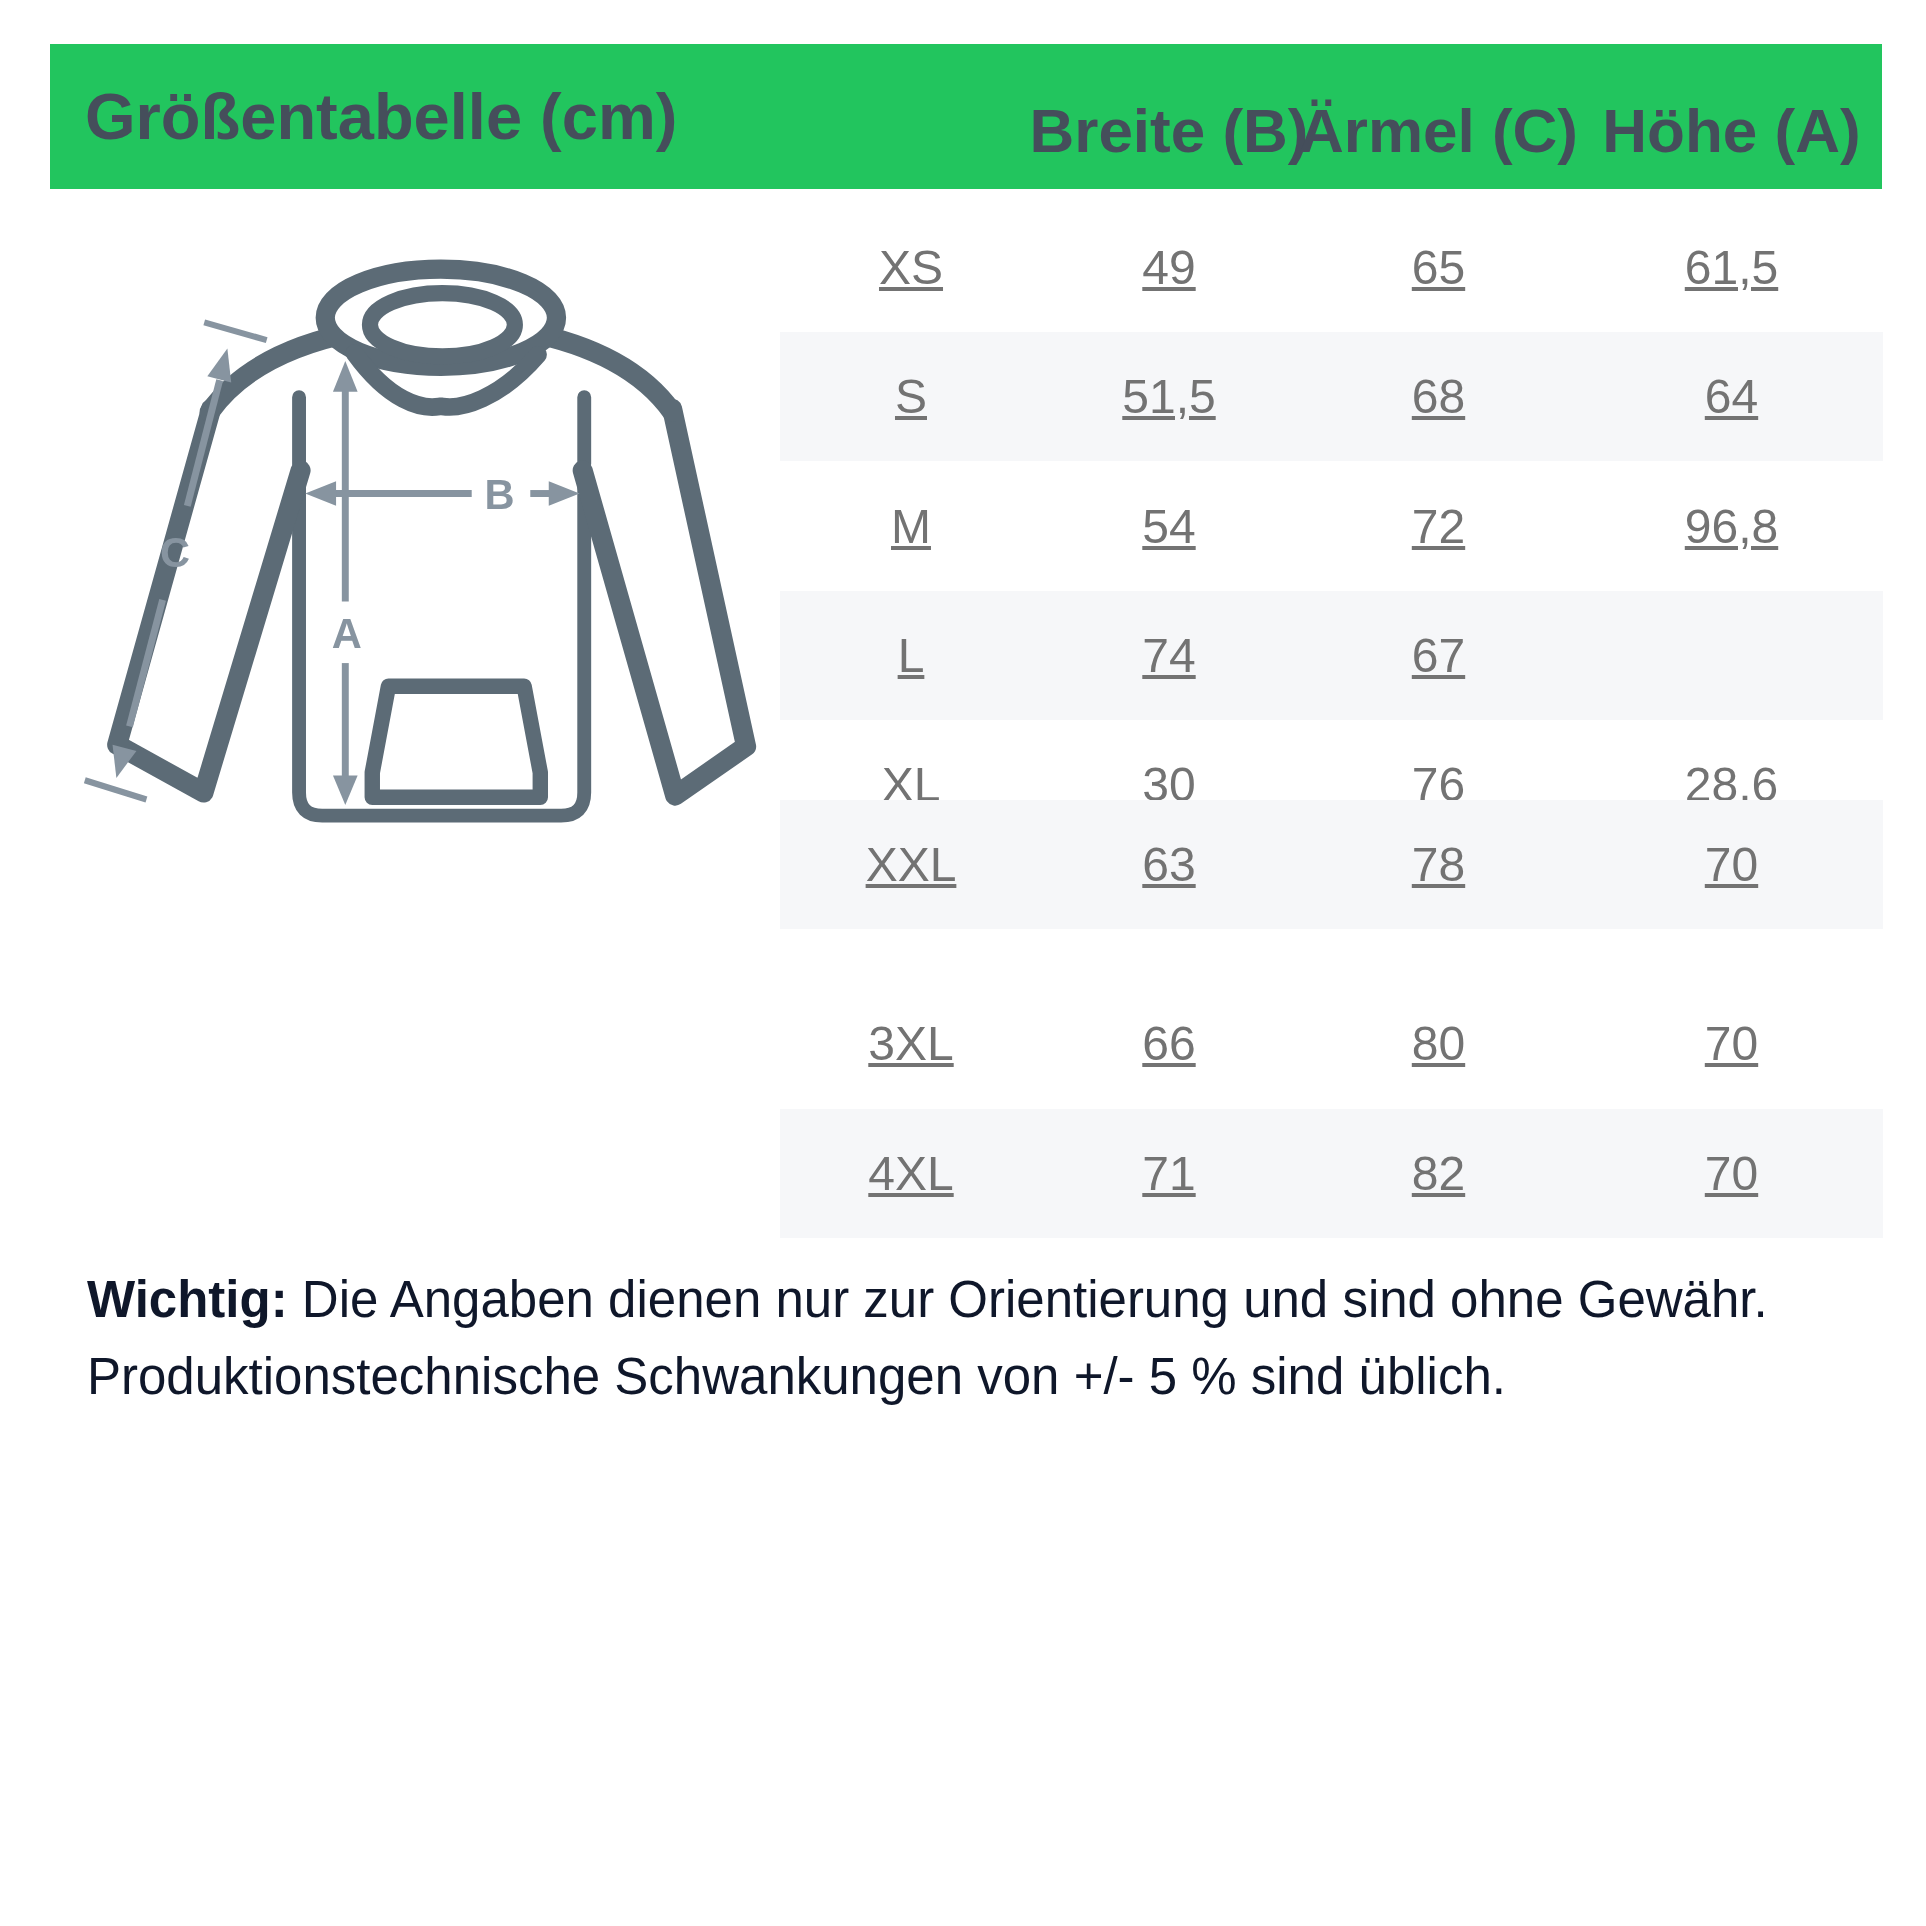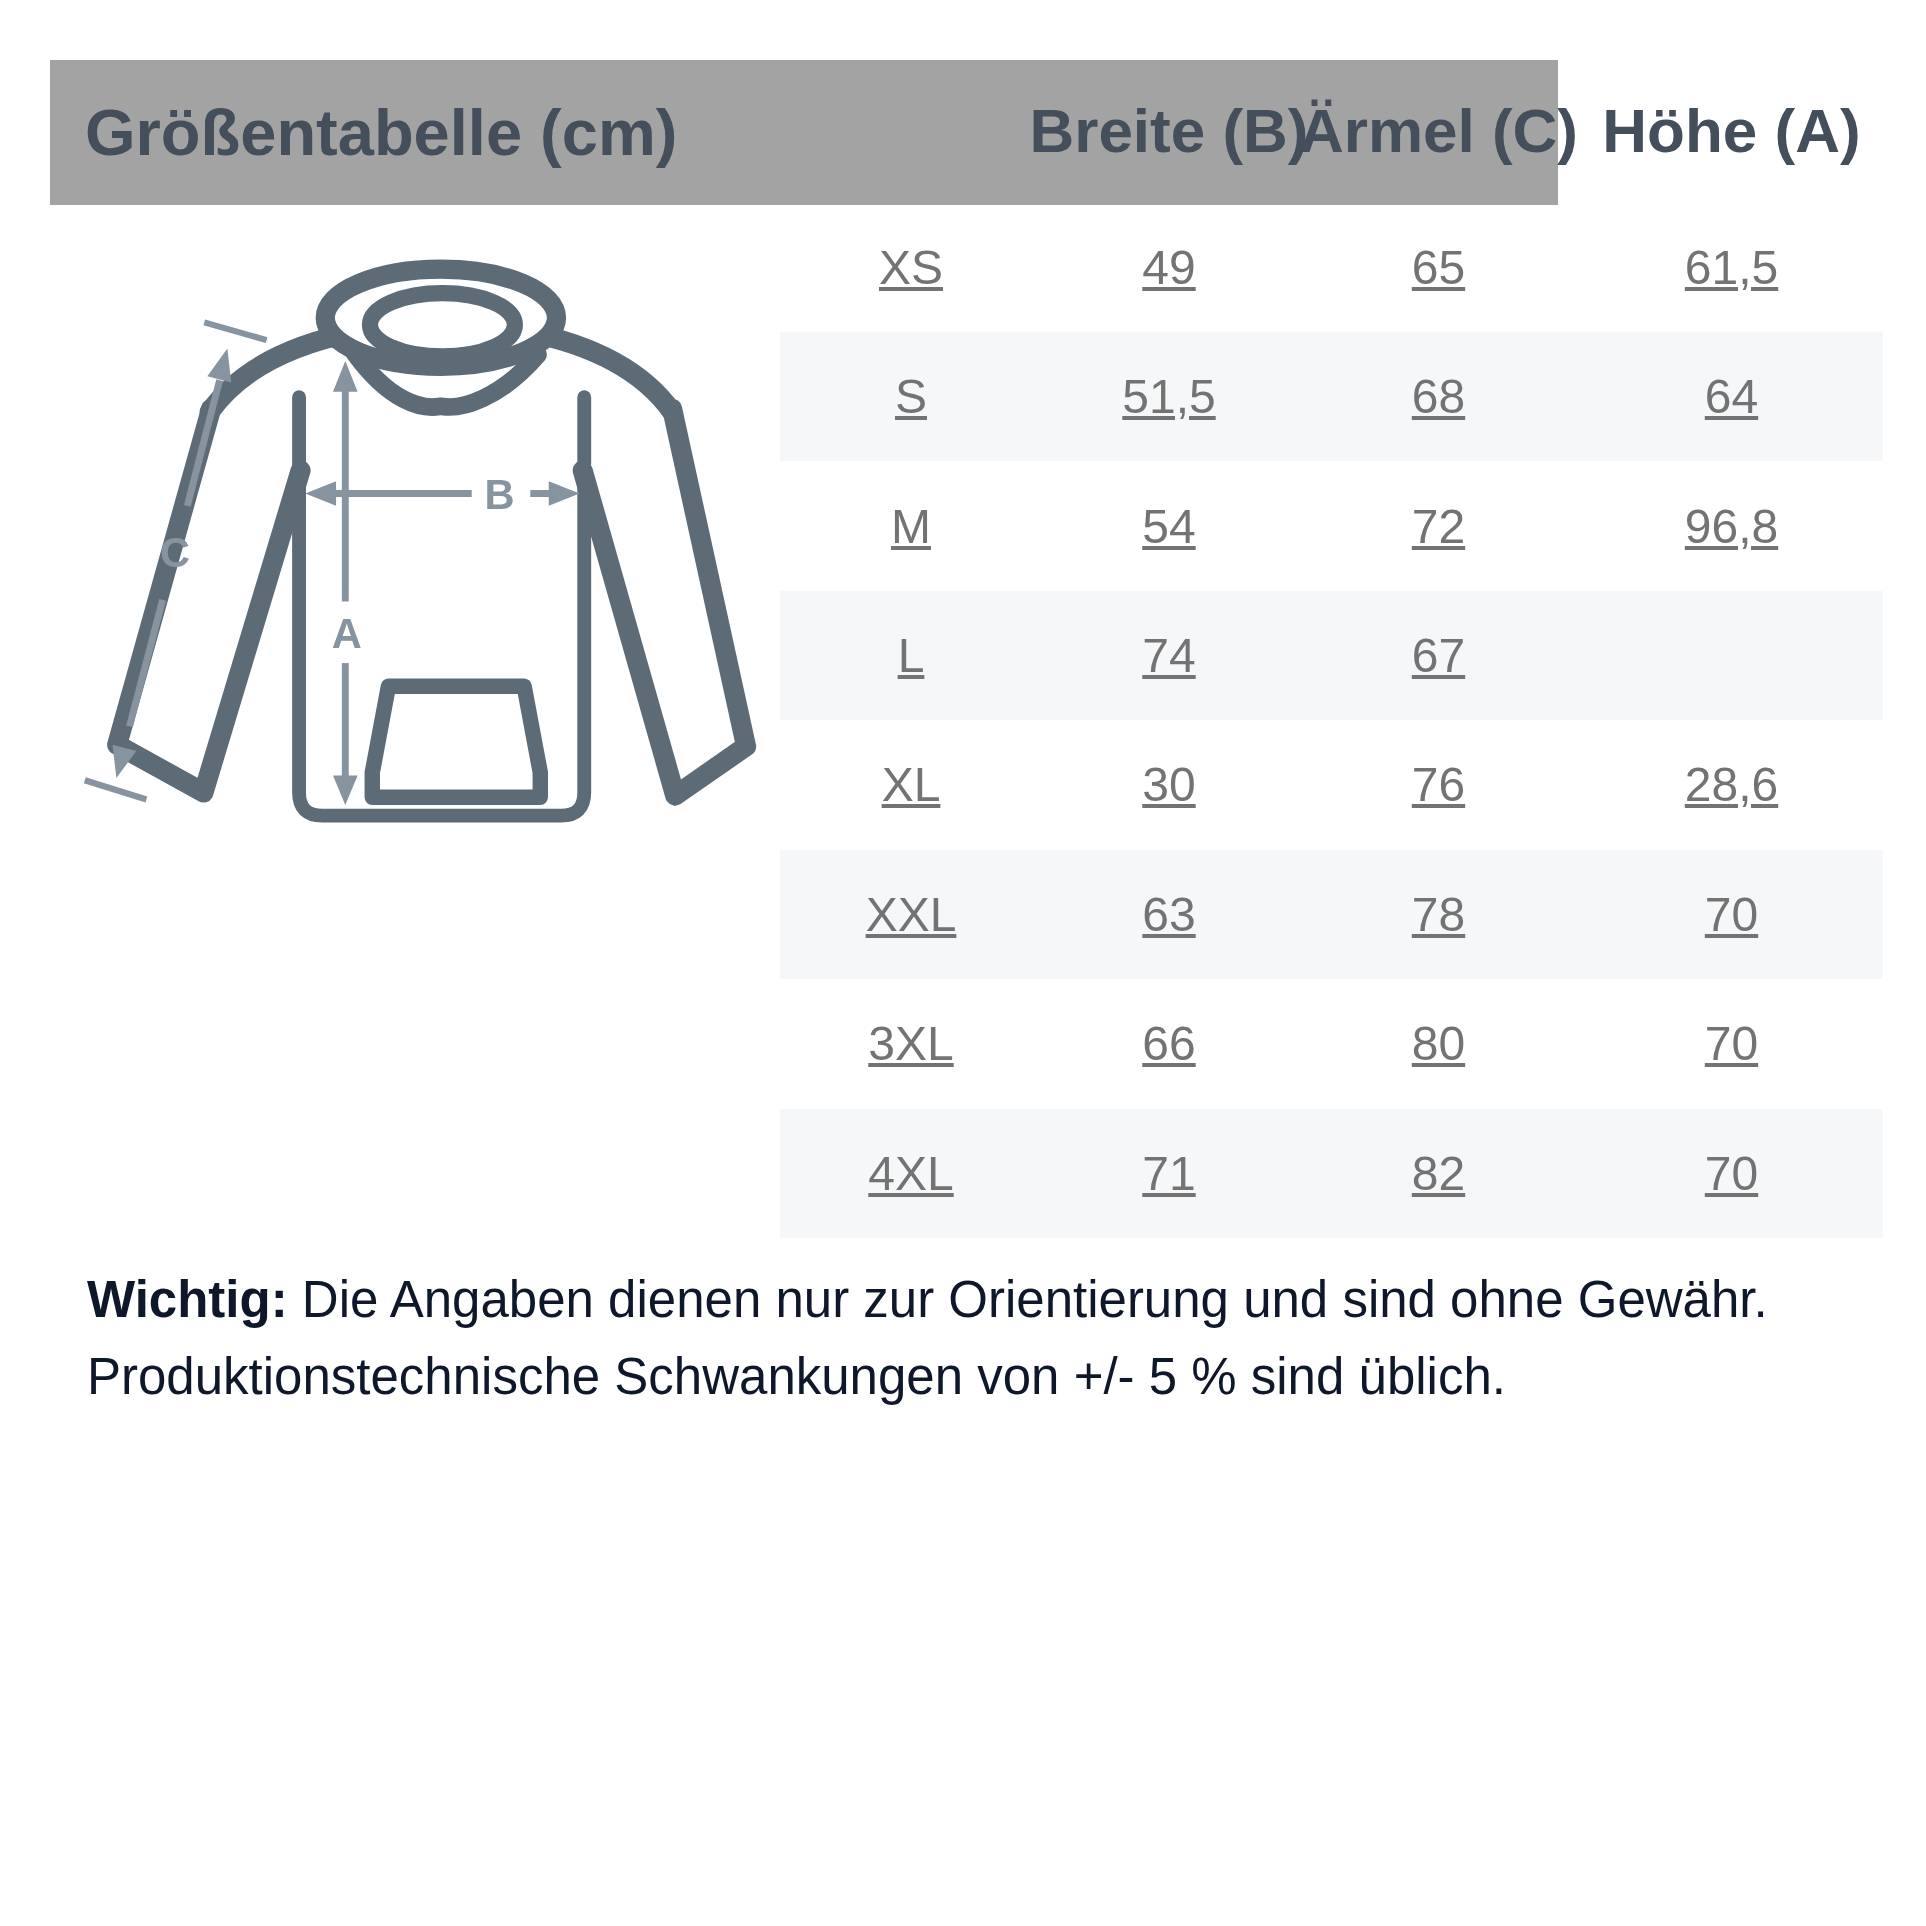--- a/index.html
+++ b/index.html
@@ -2,22 +2,22 @@
 <html style="font-size:12.3px"><head>
 <meta charset="utf-8">
 <style>
   html,body{margin:0;padding:0;}
   body{
     width:1926px;height:1926px;position:relative;background:#ffffff;
     font-family:"Liberation Sans","DejaVu Sans",sans-serif;
     -webkit-font-smoothing:antialiased;
   }
   .header-bar{
-    position:absolute;left:50px;top:60px;width:1508px;height:145px;
-    background:#a3a3a3;display:flex;align-items:center;
+    position:absolute;left:50px;top:44px;width:1832px;height:145px;
+    background:#22c55e;display:flex;align-items:center;
   }
   .title{
     padding-left:35px;font-size:65px;font-weight:bold;color:#454e5b;letter-spacing:0px;
   }
   .cols{
     position:absolute;left:780px;width:1103px;
     display:grid;grid-template-columns:262px 254px 285px 301px;
   }
   .header-cols{top:58px;height:145px;}
   .hcell{
@@ -76,21 +76,21 @@
     <div class="tcell">L</div>
     <div class="tcell">74</div>
     <div class="tcell">67</div>
   </div>
   <div class="trow" style="top:720px">
     <div class="tcell">XL</div>
     <div class="tcell">30</div>
     <div class="tcell">76</div>
     <div class="tcell">28,6</div>
   </div>
-  <div class="trow alt" style="top:850px">
+  <div class="trow alt" style="top:800px">
     <div class="tcell">XXL</div>
     <div class="tcell">63</div>
     <div class="tcell">78</div>
     <div class="tcell">70</div>
   </div>
   <div class="trow" style="top:979px">
     <div class="tcell">3XL</div>
     <div class="tcell">66</div>
     <div class="tcell">80</div>
     <div class="tcell">70</div>

